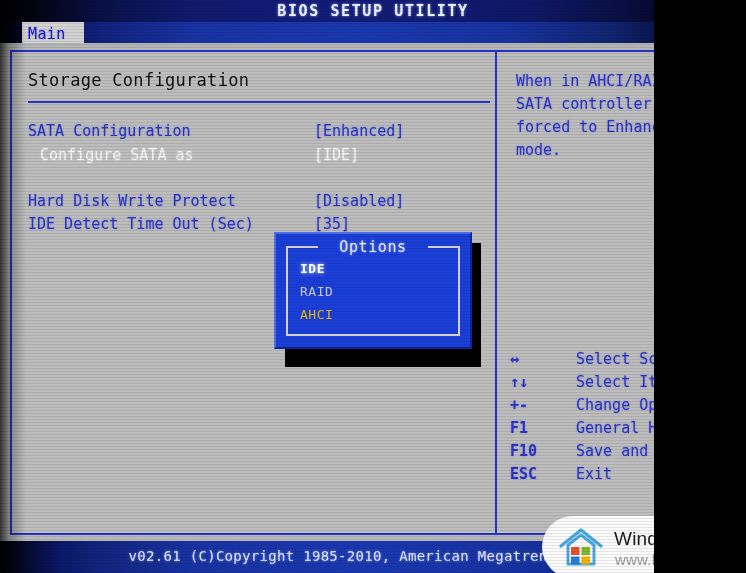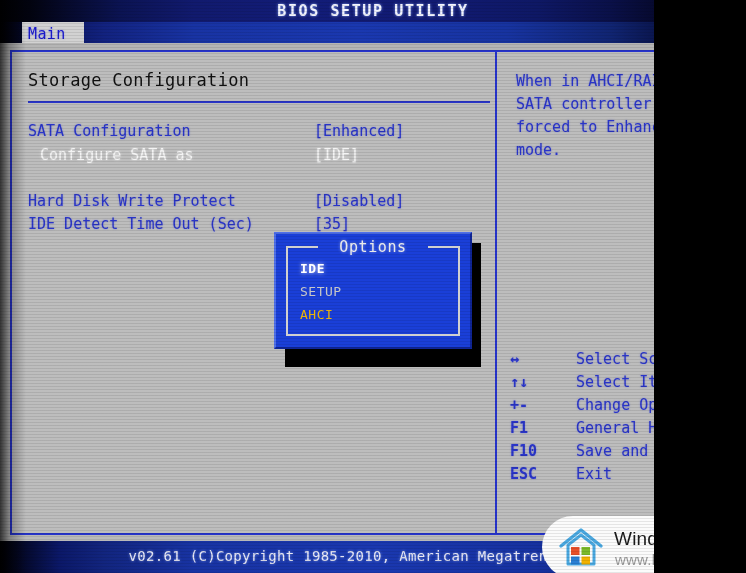--- a/index.html
+++ b/index.html
@@ -353,21 +353,21 @@
   <div id="dialog">
     <div id="dlg-title">Options</div>
 
     <div class="dlgframe" id="fr-tl"></div>
     <div class="dlgframe" id="fr-tr"></div>
     <div class="dlgframe" id="fr-left"></div>
     <div class="dlgframe" id="fr-right"></div>
     <div class="dlgframe" id="fr-bottom"></div>
 
     <div class="opt" id="opt-0">IDE</div>
-    <div class="opt" id="opt-1">SETUP</div>
+    <div class="opt" id="opt-1">RAID</div>
     <div class="opt" id="opt-2">AHCI</div>
   </div>
 
   <div id="rightpane">
     <div class="help" id="help-0">When in AHCI/RAID mode</div>
     <div class="help" id="help-1">SATA controller is</div>
     <div class="help" id="help-2">forced to Enhanced</div>
     <div class="help" id="help-3">mode.</div>
 
     <div class="keyrow" id="key-0">

